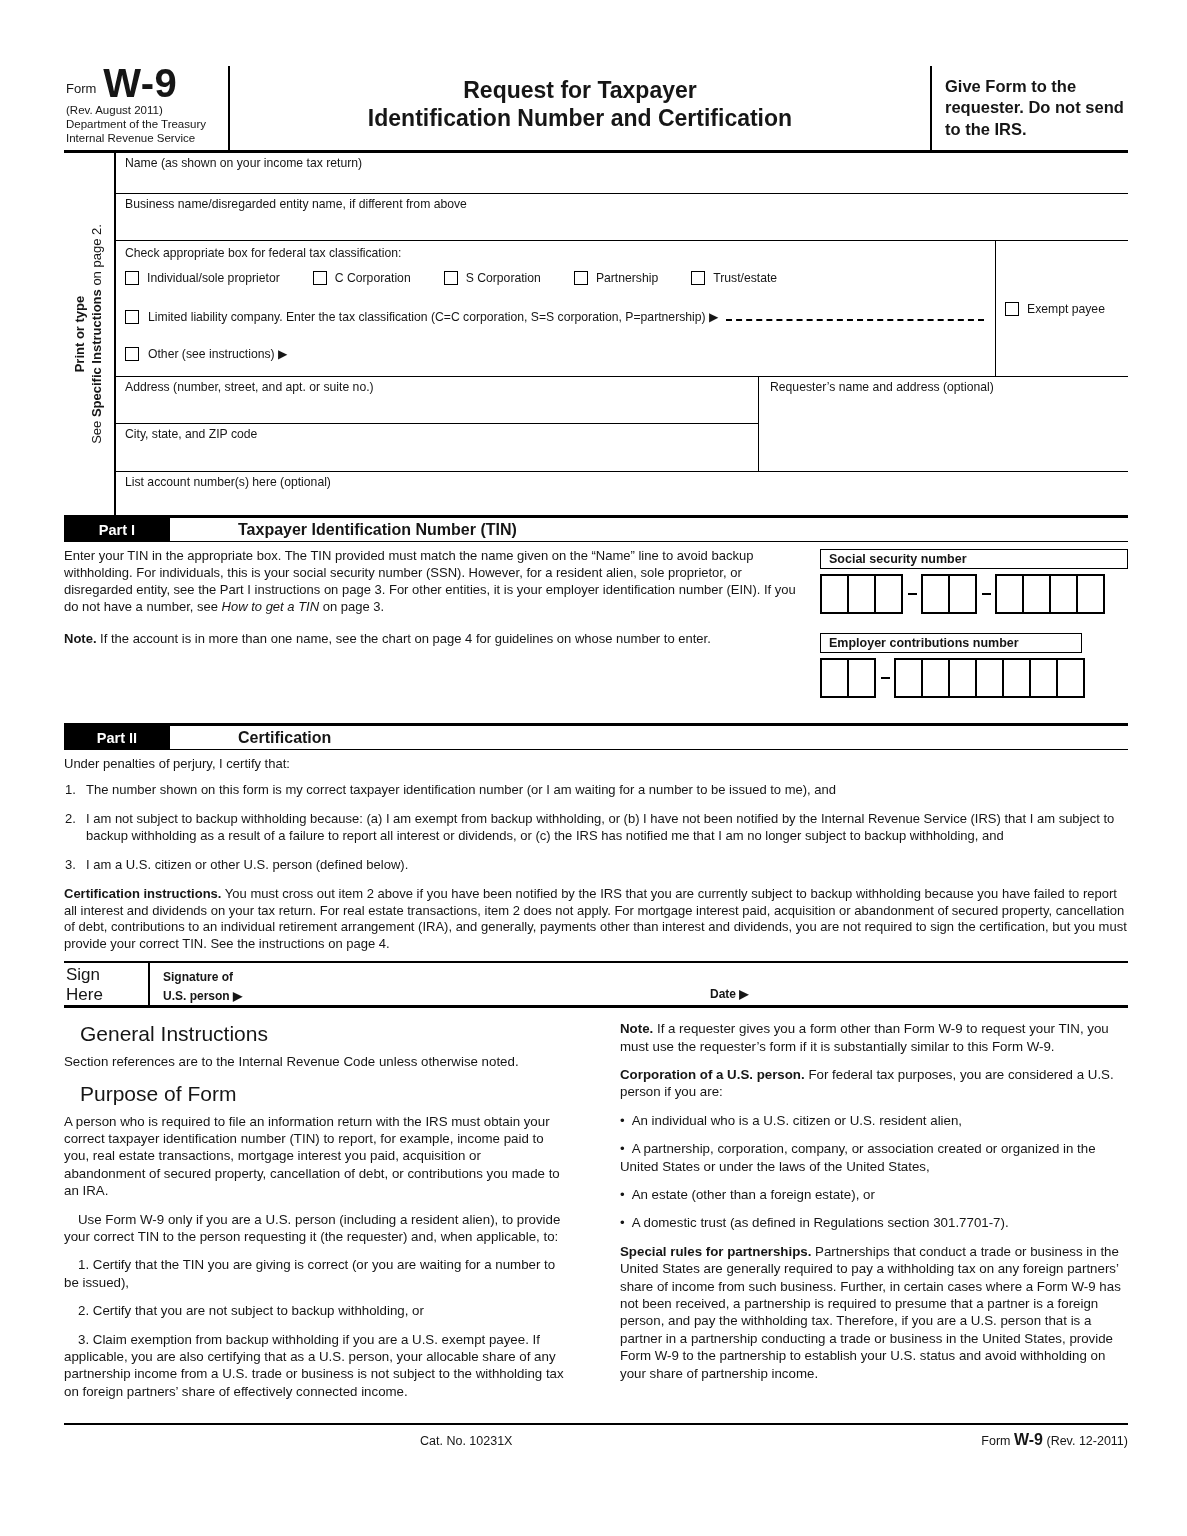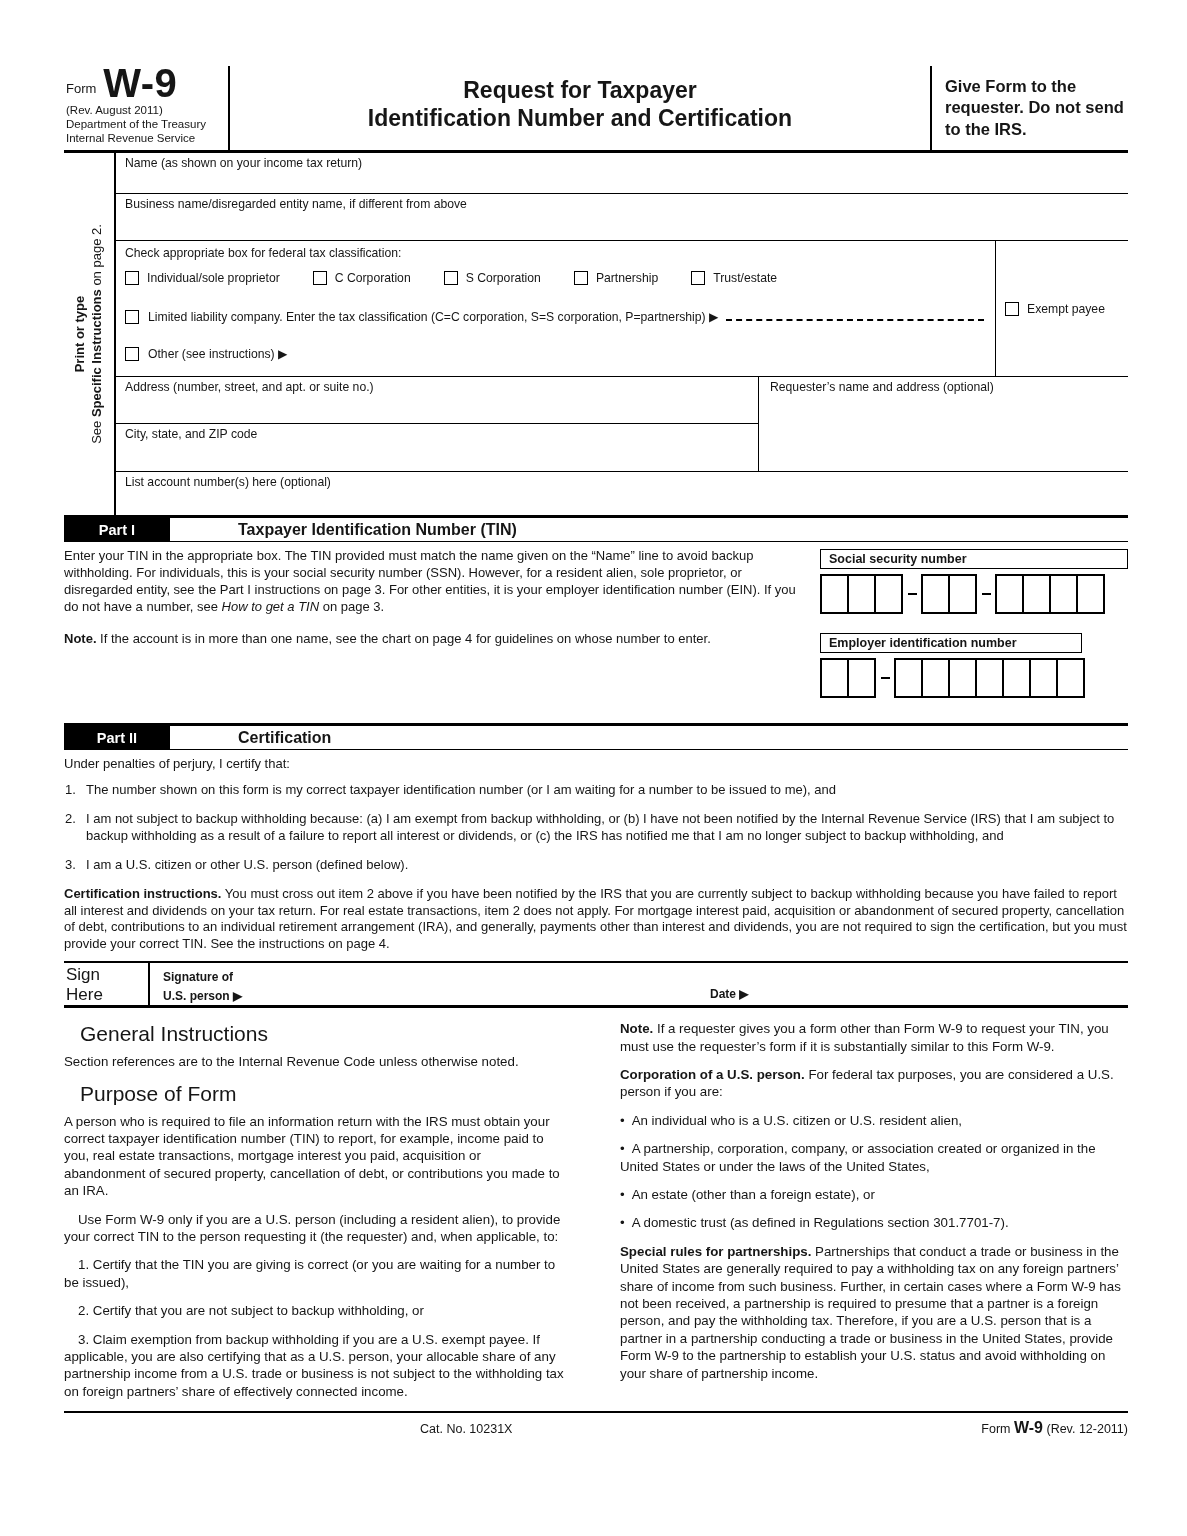--- a/index.html
+++ b/index.html
@@ -85,21 +85,21 @@
   .date-blank { flex:1; }
   
   .gi { display:flex; margin-top:12px; }
   .gi-left { width:500px; }
   .gi-right { flex:1; margin-left:56px; }
   .gi-h { font-size:21px; font-weight:normal; margin:2px 16px 7px; }
   .gi p { font-size:13.3px; line-height:1.31; margin:0 0 11px; }
   .indent { text-indent:14px; }
   .bullet { margin-right:7px; }
   
-  .footer { border-top:2px solid #000; margin-top:0; display:flex; padding-top:6px; font-size:12.5px; align-items:baseline; }
+  .footer { border-top:2px solid #000; margin-top:12px; display:flex; padding-top:6px; font-size:12.5px; align-items:baseline; }
   .footer-spacer { width:356px; }
   .footer-ref { margin-left:auto; }
   .ref-num { font-weight:bold; font-size:16px; }
 </style>
 </head>
 <body>
 
 <div class="page">
 
   <div class="header">
@@ -228,21 +228,21 @@
         <span class="dash">
             <span class="dash-line"></span>
           </span>
         <span class="cell-group">
           <span class="cell"></span>
             <span class="cell"></span>
             <span class="cell"></span>
             <span class="cell"></span>
         </span>
       </div>
-      <div class="num-label ein-label">Employer identification number</div>
+      <div class="num-label ein-label">Employer contributions number</div>
       <div class="cells">
         <span class="cell-group">
           <span class="cell"></span>
             <span class="cell"></span>
         </span>
         <span class="dash">
             <span class="dash-line"></span>
           </span>
         <span class="cell-group">
           <span class="cell"></span>

